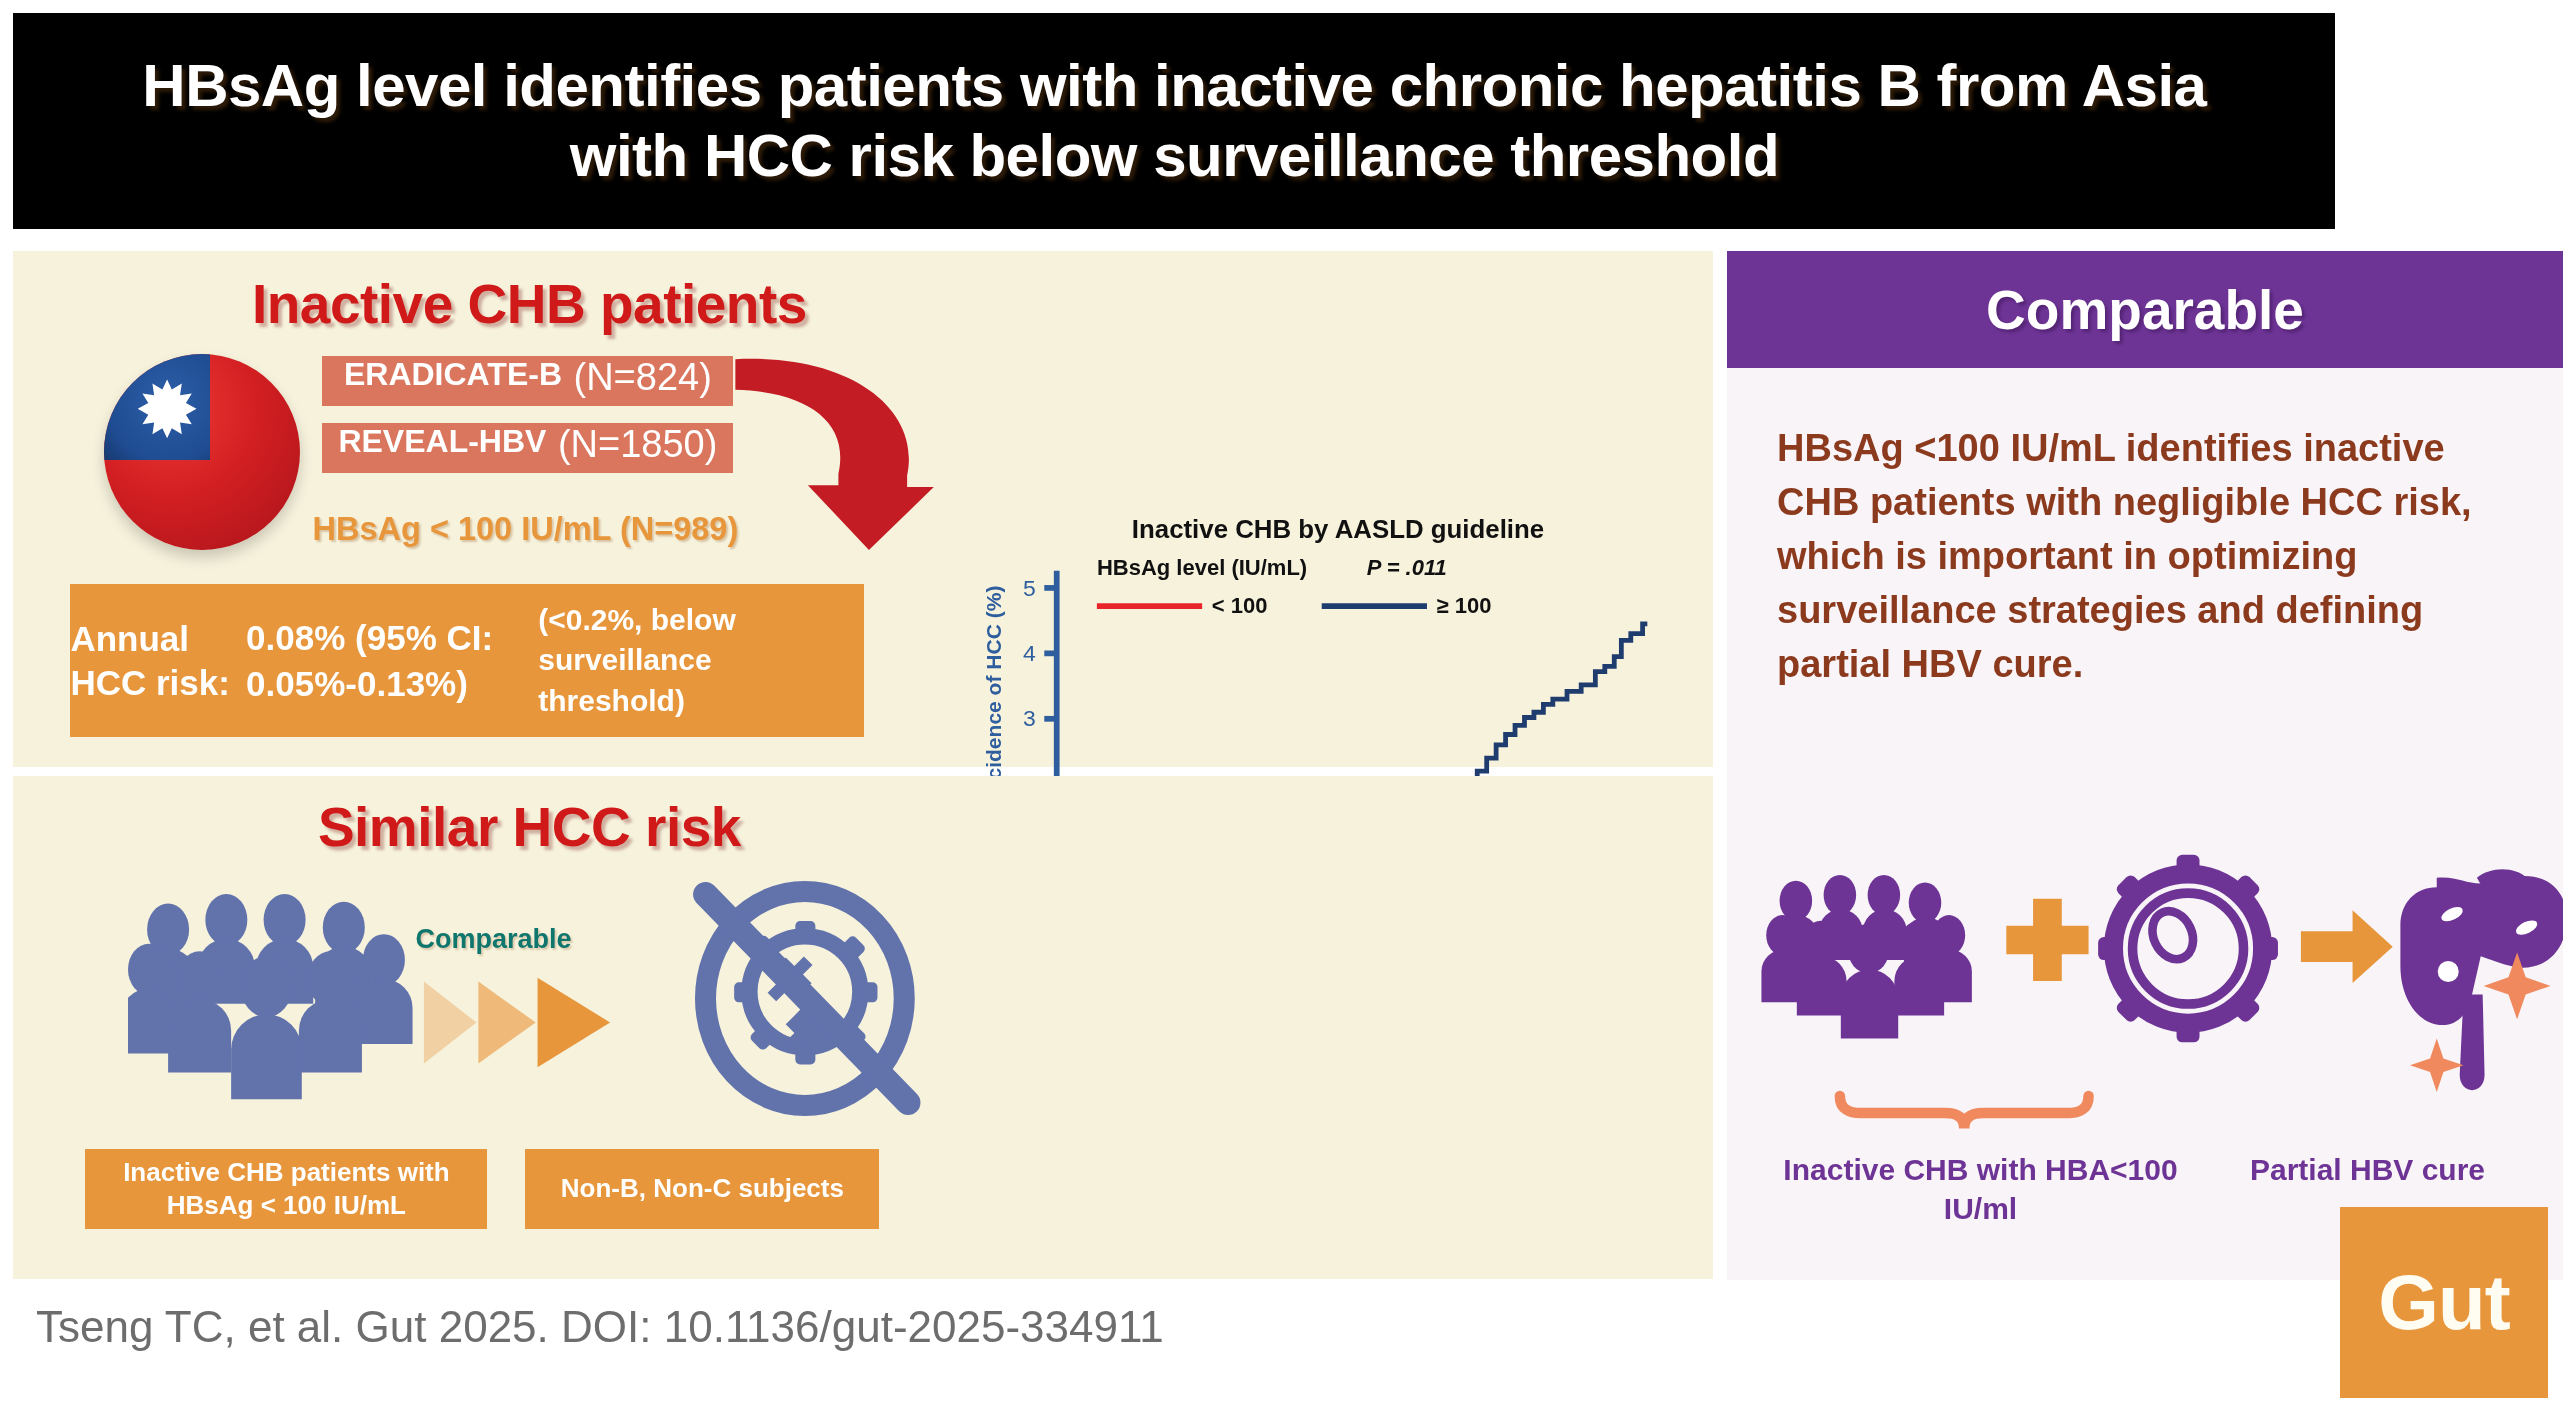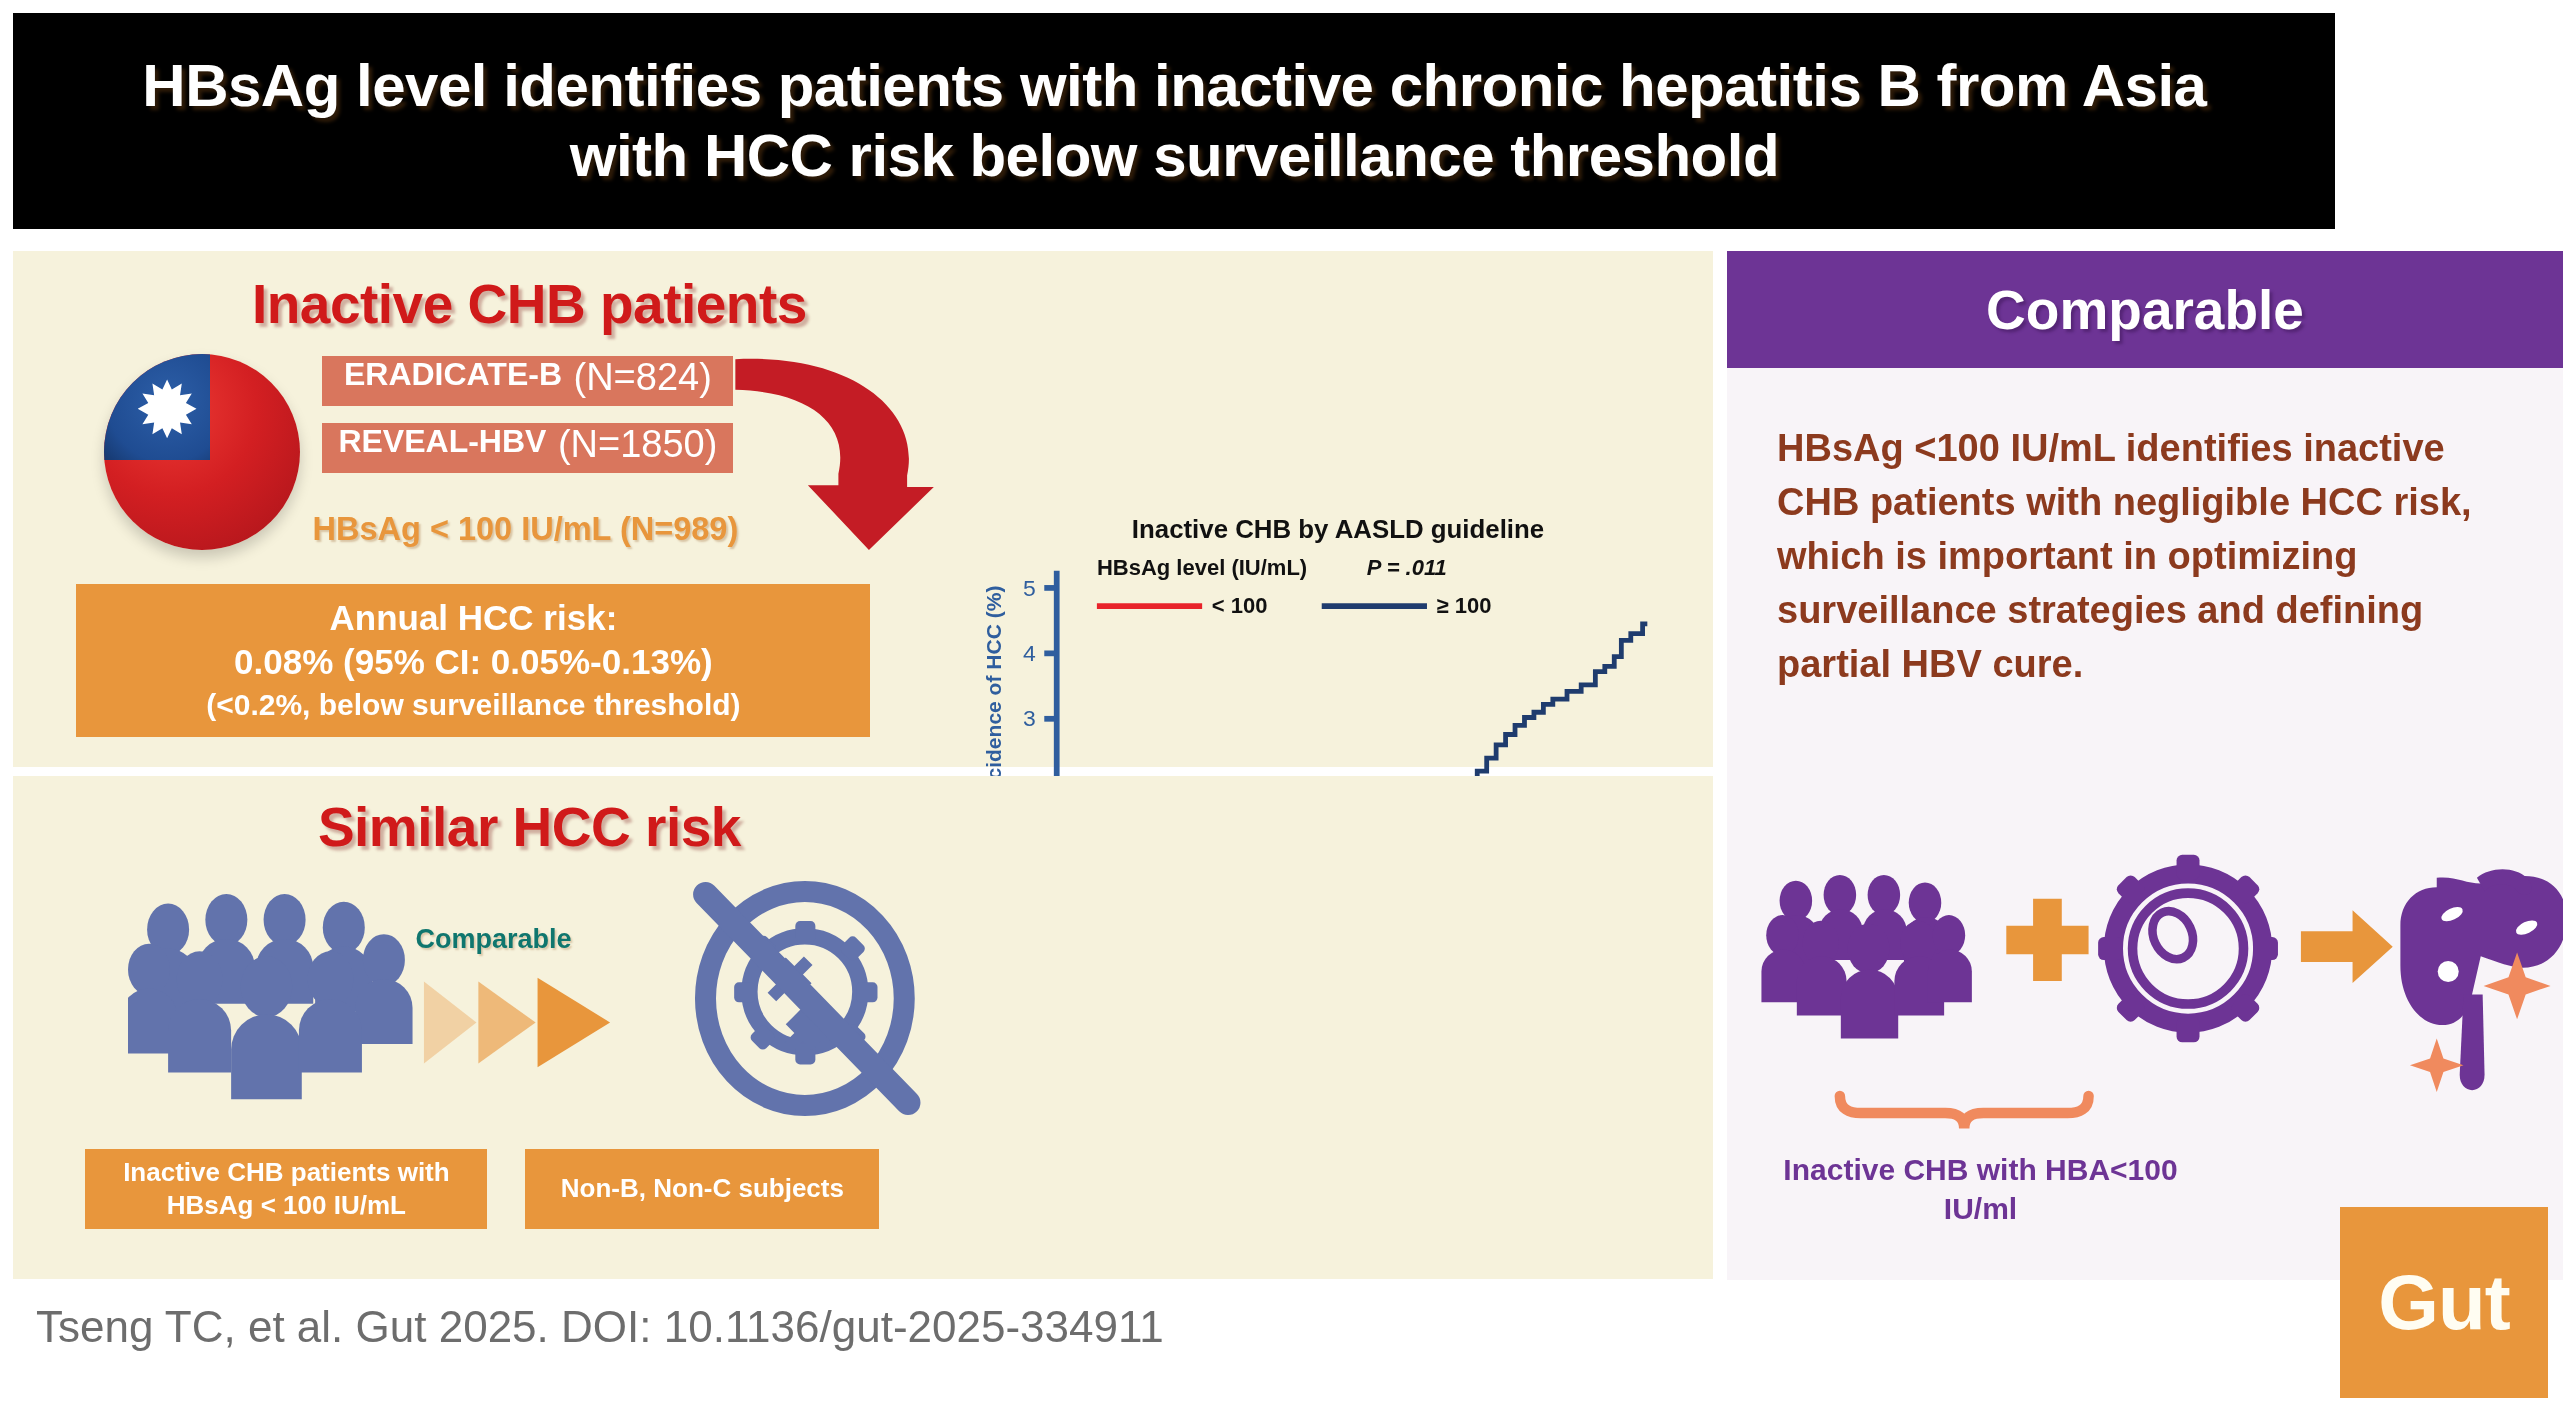--- a/index.html
+++ b/index.html
@@ -59,22 +59,22 @@
   .cohort-n{font-weight:normal;font-size:38px;margin-left:11.5px;}
 
   #hbsag-line{
     position:absolute;left:268px;top:260px;width:488px;text-align:center;
     color:#E8963C;font-size:32.5px;font-weight:bold;
     text-shadow:1.9px 1.9px 1.9px rgba(140,80,20,.28);
   }
   #curved-arrow{position:absolute;left:703px;top:91px;width:220px;height:229px;}
 
   #risk-box{
-    position:absolute;left:63px;top:333px;width:794px;height:153px;background:#E8963C;
-    display:flex;flex-direction:column;align-items:center;justify-content:center;color:#fff;
+    position:absolute;left:57px;top:333px;width:794px;height:153px;background:#E8963C;
+    display:flex;flex-direction:row;align-items:center;justify-content:center;color:#fff;
   }
   #risk-box .l1{font-size:35px;font-weight:bold;line-height:1.25;}
   #risk-box .l2{font-size:35px;font-weight:bold;line-height:1.3;}
   #risk-box .l3{font-size:30px;font-weight:bold;line-height:1.35;}
 
   
   #similar-heading{position:absolute;left:38px;top:19px;width:956px;font-size:55px;}
 
   #people-group{position:absolute;left:115px;top:115px;width:296px;height:220px;}
   #comparable-label{
@@ -325,20 +325,21 @@
     </g>
 
     <path d="M862,106 l9,26 l26,9 l-26,9 l-9,26 l-9,-26 l-26,-9 l26,-9 z" fill="#F08A5E" transform="translate(-36,0)"></path>
     <path d="M742,196 l7,21 l21,7 l-21,7 l-7,21 l-7,-21 l-21,-7 l21,-7 z" fill="#F08A5E"></path>
 
     <path d="M118,236 c0,-14 10,-18 22,-18 h88 c12,0 20,-4 20,-16 c0,12 8,16 20,16 h88 c12,0 22,4 22,18" fill="none" stroke="#F08A5E" stroke-width="11" stroke-linecap="round" transform="translate(0,14) scale(1,-1) translate(0,-478)"></path>
   </svg>
 
   <div id="concl-labels">
     <div class="concl-label" id="cl-left">Inactive CHB with HBA&lt;100 IU/ml</div>
+    <div class="concl-label" id="cl-right">Partial HBV cure</div>
   </div>
 </div>
 
 <div id="citation">Tseng TC, et al. Gut 2025. DOI: 10.1136/gut-2025-334911</div>
 <div id="gut-logo">
   <span class="g">Gut</span>
 </div>
 
 
 </body></html>

